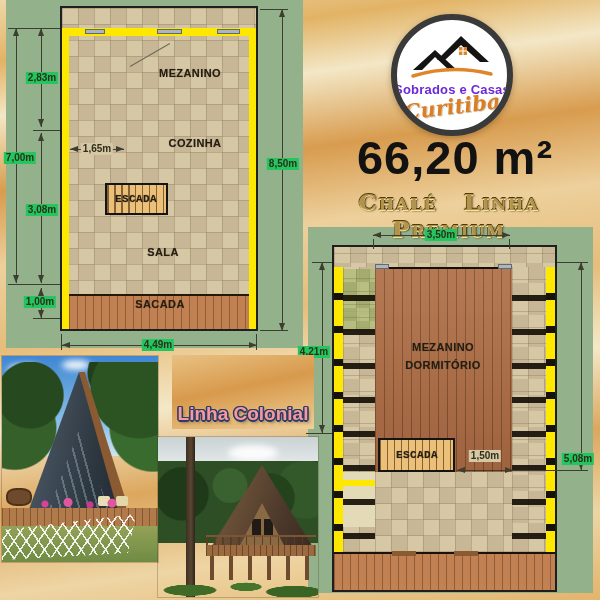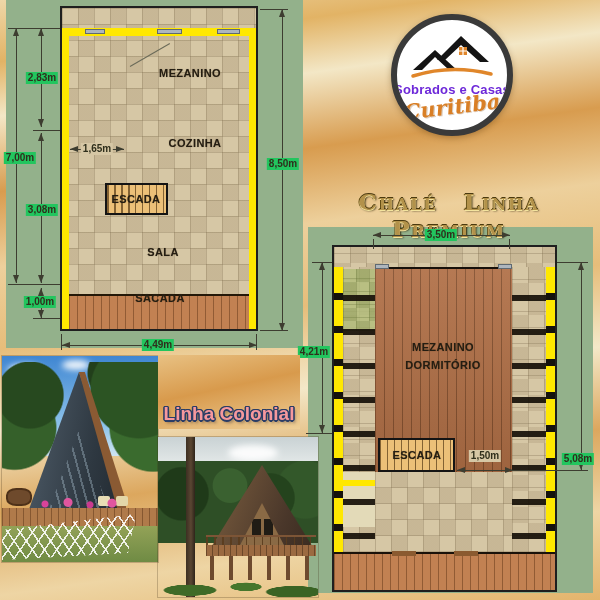--- a/index.html
+++ b/index.html
@@ -38,20 +38,21 @@
       repeating-linear-gradient(90deg, rgba(70,35,12,.42) 0 1px, transparent 1px 9px);
   }
   .deck-wood{
     background-color:#c28152;
     background-image:repeating-linear-gradient(90deg, rgba(86,45,16,.45) 0 1px, transparent 1px 8px);
   }
   .stair{
     background-color:#ecc078;
     background-image:repeating-linear-gradient(90deg, rgba(60,35,5,.6) 0 1.5px, transparent 1.5px 7px);
     border:2px solid #141414;
+    font-family:Liberation Mono, monospace;
   }
   .ywall-v{ background:repeating-linear-gradient(180deg, #ffe800 0 26px, #15120c 26px 33px); }
   .yellow{ background:#ffe800; }
   .beams{ position:absolute; inset:0; background:repeating-linear-gradient(180deg, transparent 0 28px, rgba(22,16,8,.92) 28px 34px); }
   .sill{ background:#aeb6bd; border:1px solid #5f6a72; }
   .plan-box{ border:2px solid #1f1f1f; }
 
   
   .vline{ width:1px; background:#3d3d30; }
   .hline{ height:1px; background:#3d3d30; }
@@ -194,21 +195,21 @@
       <div class="abs arr left" style="left:8px;top:138px"></div>
       <div class="abs arr right" style="left:54px;top:138px"></div>
       <div class="abs dim-label on-tile" style="left:35px;top:141px">1,65m</div>
     </div>
 
     <div class="abs stair" style="left:43px;top:175px;width:63px;height:32px">
       <div class="abs room" style="left:29px;top:14px">ESCADA</div>
     </div>
 
     <div class="abs deck-wood" style="left:7px;top:286px;width:180px;height:35px;border-top:2px solid #241808"></div>
-    <div class="abs room" style="left:98px;top:290px">SACADA</div>
+    <div class="abs room" style="left:98px;top:296px">SACADA</div>
   </div>
 
   <div class="abs">
     <div class="abs vline" style="left:16px;top:28px;height:255px"></div>
     <div class="abs arr up" style="left:13px;top:28px"></div>
     <div class="abs arr down" style="left:13px;top:275px"></div>
     <div class="abs dim-label on-green" style="left:20px;top:158px">7,00m</div>
   </div>
   <div class="abs">
     <div class="abs vline" style="left:41px;top:28px;height:99px"></div>
@@ -255,20 +256,21 @@
       <polygon points="28,30 52,6 80,32 71,32 52,15 36,30" fill="#141414"></polygon>
       <polygon points="4,40 26,20 48,40 40,40 26,27 13,40" fill="#141414"></polygon>
       <rect x="50" y="17" width="8" height="8" fill="#e0862a"></rect>
       <line x1="54" y1="17" x2="54" y2="25" stroke="#fff" stroke-width="1.2"></line>
       <line x1="50" y1="21" x2="58" y2="21" stroke="#fff" stroke-width="1.2"></line>
       <path d="M4,46 Q42,34 82,44" fill="none" stroke="#e0862a" stroke-width="3.5" stroke-linecap="round"></path>
     </svg>
     <div class="abs logo-line1" style="left:55px;top:62px">Sobrados e Casas</div>
     <div class="abs logo-line2" style="left:55px;top:74px">Curitiba</div>
   </div>
+  <div class="abs area-text" style="left:320px;top:130px;width:270px">66,20 m²</div>
   <div class="abs premium-text" style="left:300px;top:188px;width:298px">Chalé Linha Premium</div>
 
   <div class="abs plan-box tile" style="left:332px;top:245px;width:225px;height:347px">
 
     <div class="abs ywall-v" style="left:0;top:20px;width:9px;height:285px"></div>
     <div class="abs ywall-v" style="left:212px;top:20px;width:9px;height:285px"></div>
 
     <div class="abs tile" style="left:9px;top:20px;width:32px;height:285px">
       <div class="abs gtile" style="left:0;top:2px;width:32px;height:62px;opacity:.85"></div>
       <div class="abs" style="left:0;top:205px;width:32px;height:55px;background:#e3dab8"></div>
@@ -342,21 +344,21 @@
     <div class="abs p1-beam" style="left:26px;top:16px;width:98px;height:140px"></div>
     <div class="abs p1-deck" style="left:0;top:152px;width:156px;height:22px"></div>
     <div class="abs" style="left:4px;top:132px;width:26px;height:18px;background:#6e4a2c;border-radius:40%;border:2px solid #4e3119"></div>
     <div class="abs" style="left:96px;top:140px;width:12px;height:10px;background:#e8ddb5;border-radius:2px"></div>
     <div class="abs" style="left:114px;top:140px;width:12px;height:10px;background:#e3d6a8;border-radius:2px"></div>
     <div class="abs flowers" style="left:28px;top:140px;width:100px;height:16px"></div>
     <div class="abs p1-grass" style="left:0;top:170px;width:156px;height:36px"></div>
     <div class="abs hammock" style="left:0;top:158px;width:134px;height:46px"></div>
   </div>
 
-  <div class="abs" style="left:158px;top:355px;width:142px;height:74px;background:linear-gradient(168deg,#e8c183,#d89a4c 45%,#eecf98)">
+  <div class="abs" style="left:172px;top:355px;width:142px;height:74px;background:linear-gradient(168deg,#e8c183,#d89a4c 45%,#eecf98)">
     <div class="abs caption-colonial" style="left:71px;top:48px">Linha Colonial</div>
   </div>
 
   <div class="abs photo" style="left:158px;top:437px;width:160px;height:160px">
     <div class="abs p2-sky" style="left:0;top:0;width:160px;height:72px"></div>
     <div class="abs cloud" style="left:70px;top:8px;width:50px;height:16px"></div>
     <div class="abs p2-forest" style="left:0;top:24px;width:160px;height:82px"></div>
     <div class="abs p2-roof" style="left:52px;top:28px;width:104px;height:84px"></div>
     <div class="abs p2-face" style="left:80px;top:66px;width:48px;height:46px">
       <div class="abs p2-window" style="left:14px;top:16px;width:9px;height:16px"></div>

